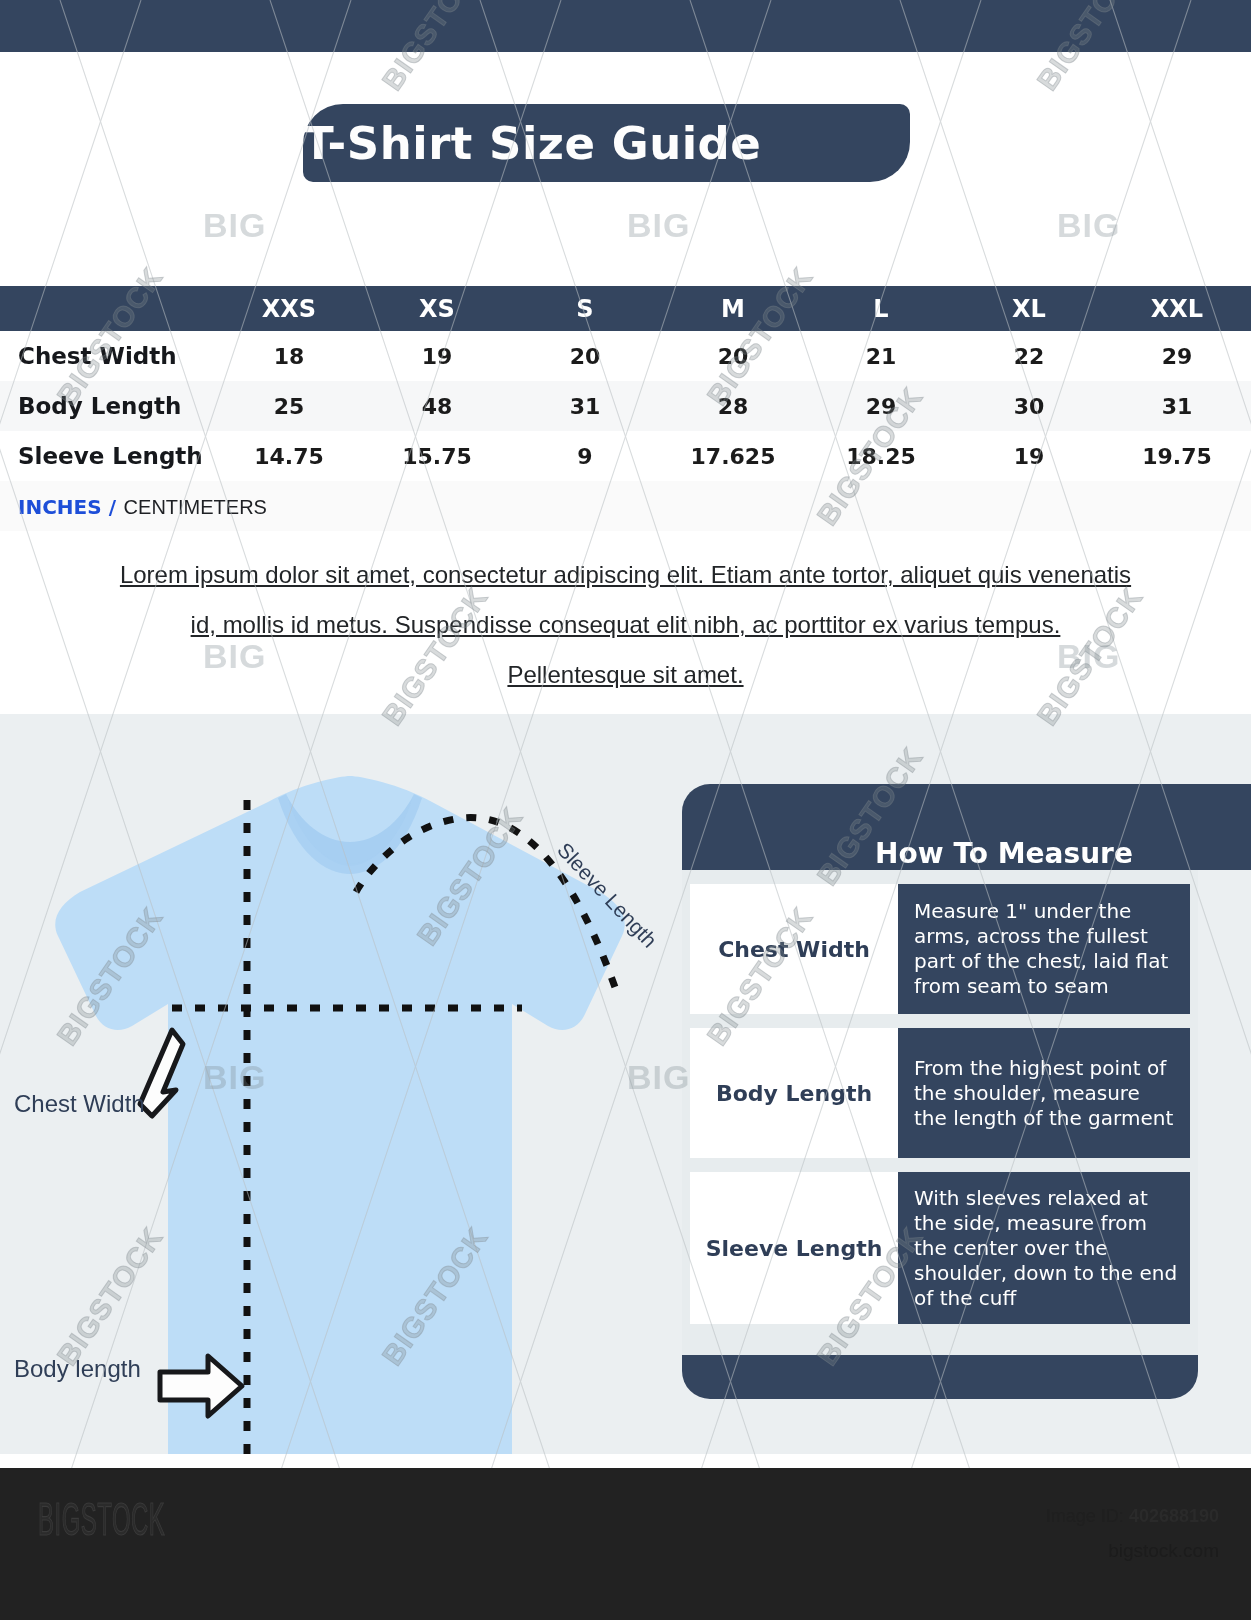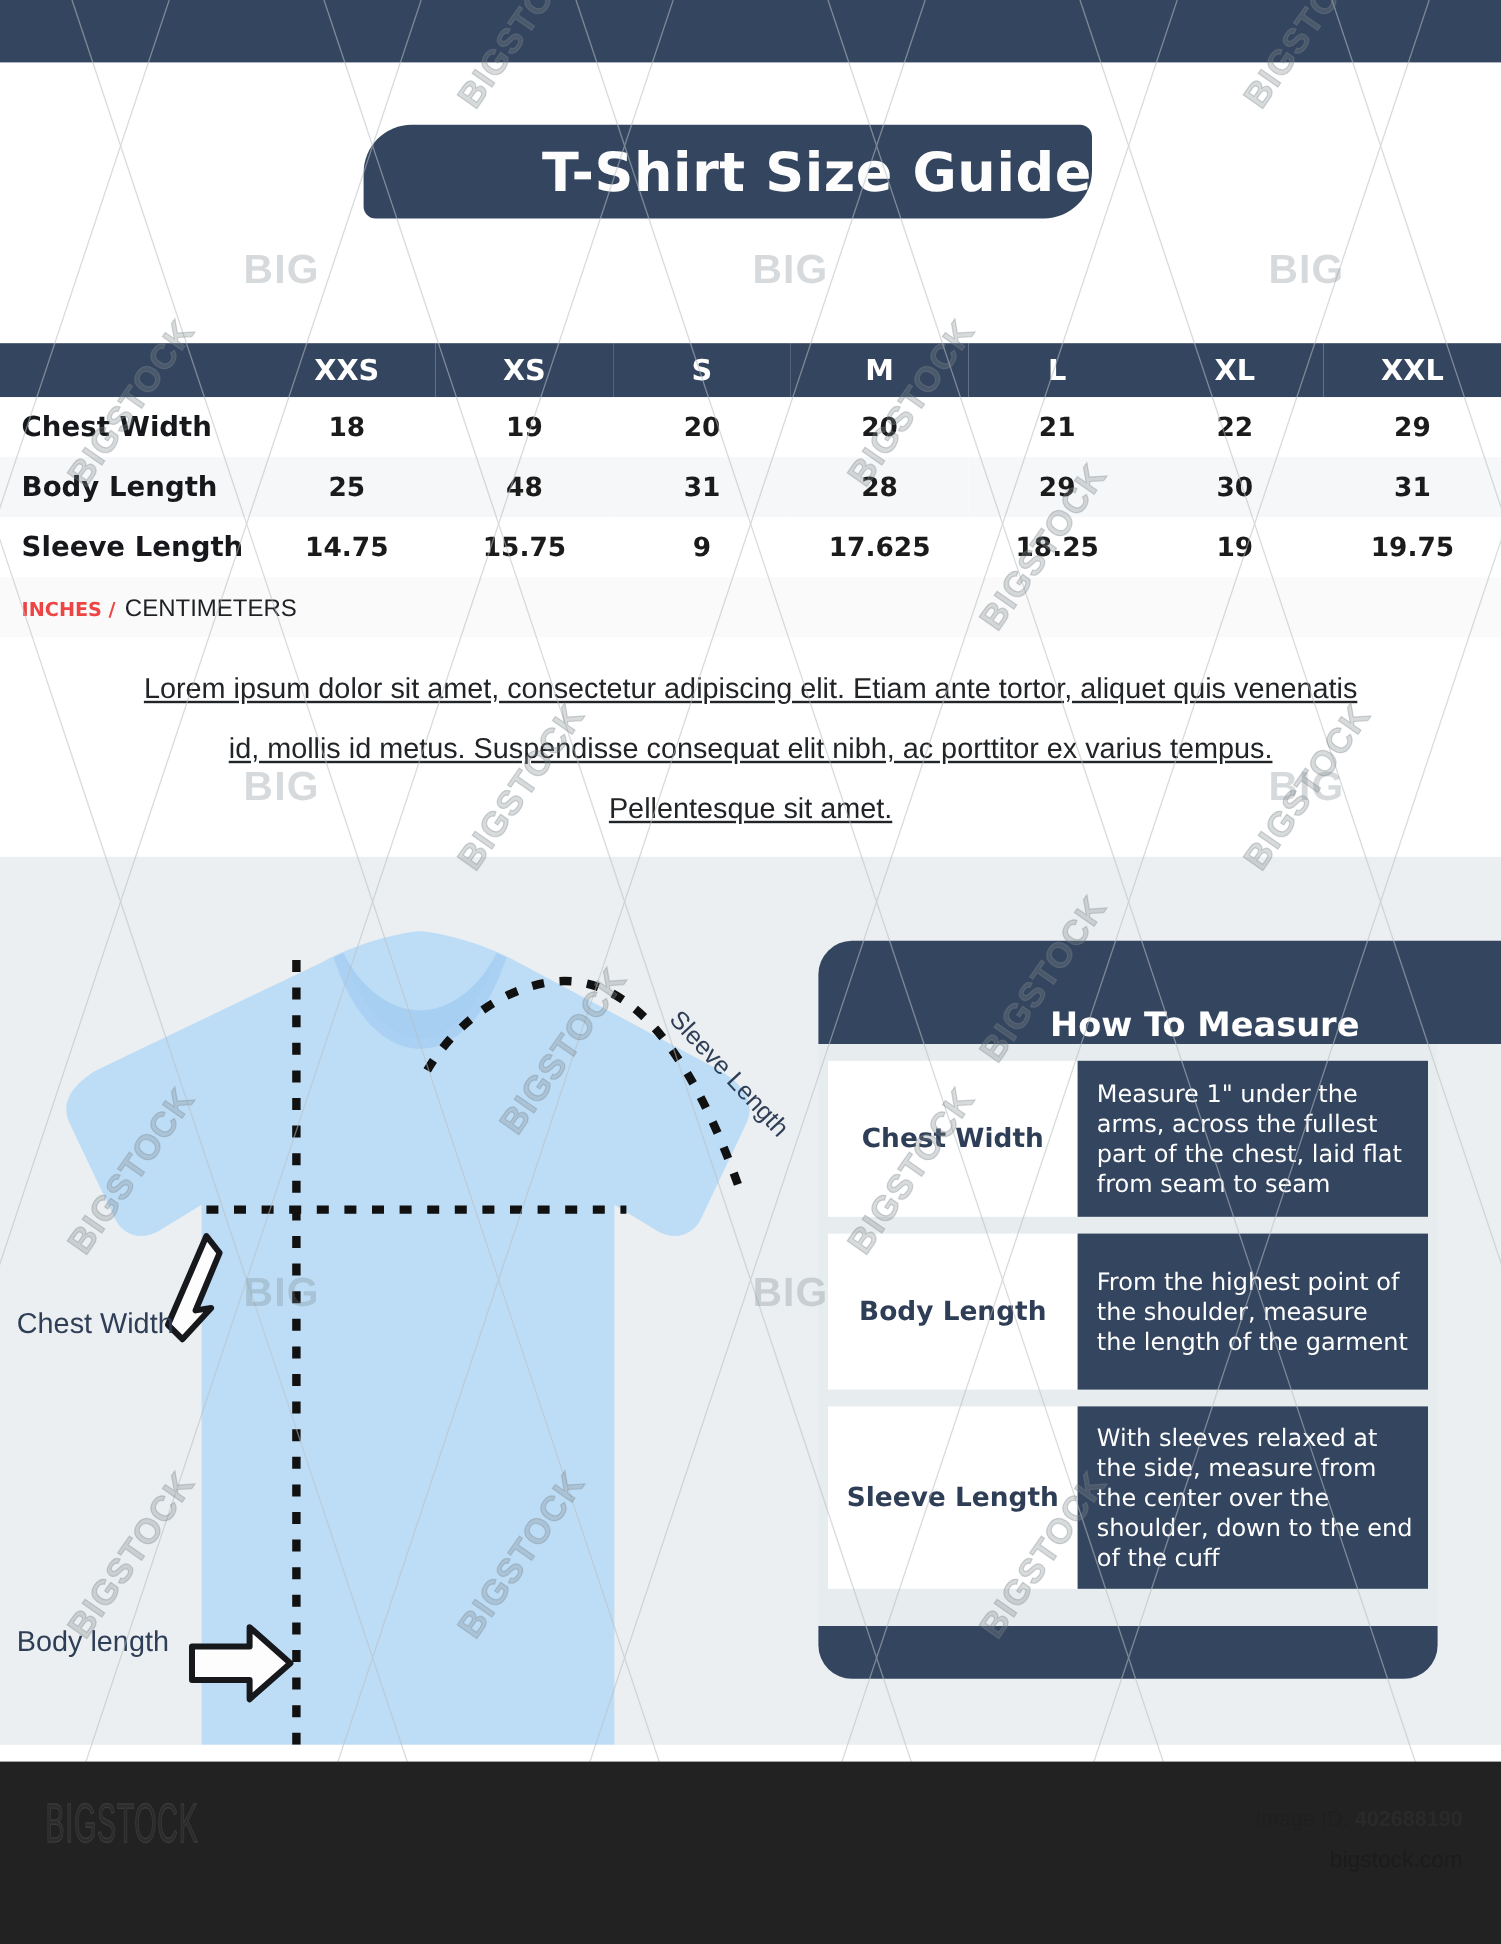--- a/index.html
+++ b/index.html
@@ -47,21 +47,21 @@
     position:absolute; left:0; top:0; width:1251px; height:52px;
     background:#34455F;
   }
 
   
   .title-banner {
     position:absolute; left:303px; top:104px;
     width:607px; height:78px;
     background:#34455F;
     border-radius:40px 10px 40px 10px;
-    display:flex; align-items:center; justify-content:flex-end;
+    display:flex; align-items:center; justify-content:flex-start;
     z-index: 20;
   }
   .title-text {
     color:#fdfdfd;
     font-size:45px;
     font-weight:700;
     letter-spacing:0.5px;
     font-family:"DejaVu Sans", sans-serif;
   }
 
@@ -86,21 +86,21 @@
     font-family:"DejaVu Sans", sans-serif;
   }
   .size-table td.rowlabel {
     text-align:left; padding-left:18px;
     font-size:23px;
     color:#16181c;
   }
   .units-row { background:#FAFAFA; height:48px; }
   .units-cell { text-align:left !important; padding-left:18px; }
   .units-strong {
-    font-size:16px; font-weight:700; color:#ef4444;
+    font-size:20px; font-weight:700; color:#1d4ed8;
     font-family:"DejaVu Sans", sans-serif;
   }
   .units-light {
     font-size:20px; font-weight:400; color:#1e2024;
     font-family:"Liberation Sans", sans-serif;
   }
 
   
   .intro {
     position:absolute; left:118px; top:550px; width:1015px;

